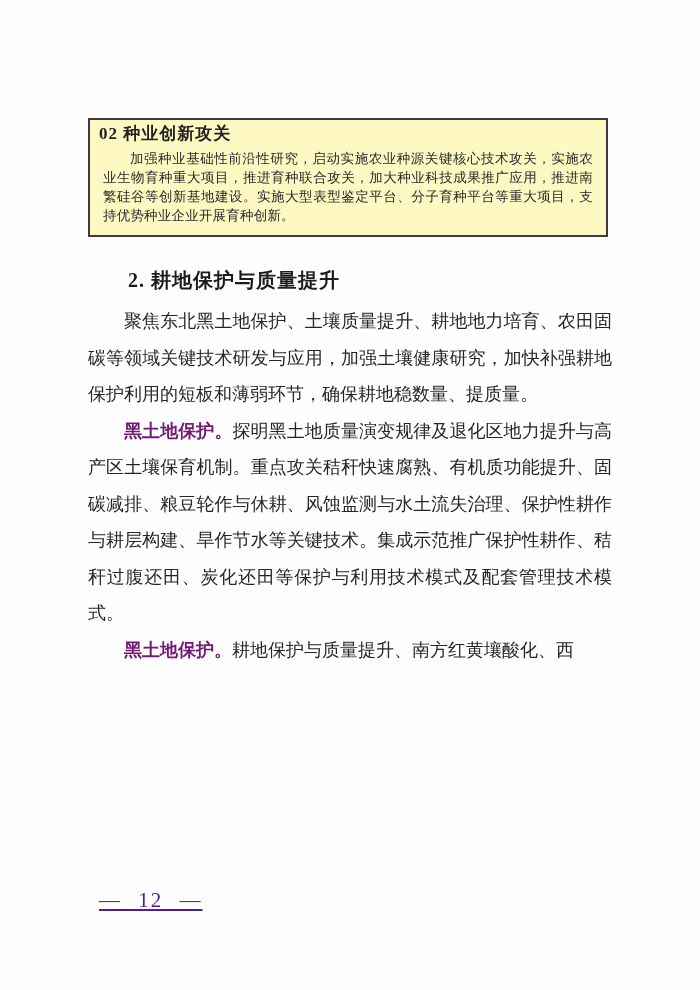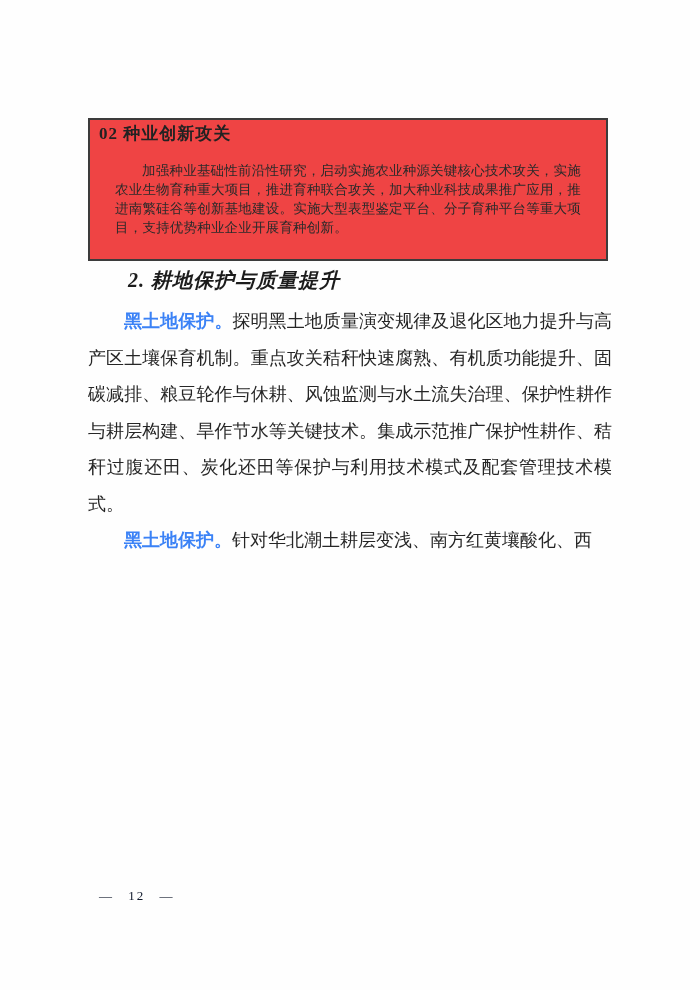--- a/index.html
+++ b/index.html
@@ -21,97 +21,98 @@
       overflow: hidden;
     }
     .callout-box {
       position: absolute;
       left: 88px;
       top: 118px;
       width: 520px;
       box-sizing: border-box;
       border: 2px solid #3c3c3c;
       padding: 3px 9px 6px 9px;
-      background: #ef4444;
+      background: #fef9c3;
     }
     .box-title {
       font-weight: bold;
       font-size: 17px;
       line-height: 22px;
       letter-spacing: 1px;
       color: #222222;
     }
     .box-body {
-      margin: 16px;
+      margin: 4px;
       font-size: 13.5px;
       line-height: 19px;
       text-indent: 2em;
       text-align: justify;
       letter-spacing: 0.2px;
       color: #2a2a2a;
     }
     .section-heading {
       position: absolute;
       left: 88px;
       top: 266px;
       width: 524px;
       margin: 0;
       font-size: 20px;
       line-height: 28px;
       font-weight: bold;
       text-indent: 2em;
       letter-spacing: 1px;
       color: #1c1c1c;
-      font-style: italic;
     }
     .body-text {
       position: absolute;
       left: 88px;
       top: 303px;
       width: 524px;
       font-size: 18px;
       line-height: 36.5px;
       text-align: justify;
       color: #262626;
     }
     .para {
       margin: 0;
       text-indent: 2em;
     }
     .para .lead {
       font-weight: bold;
-      color: #3b82f6;
+      color: #701a75;
     }
     .footer {
       position: absolute;
       left: 99px;
       top: 888px;
-      font-size: 13px;
+      font-size: 21px;
       letter-spacing: 2px;
       word-spacing: 9px;
-      color: #0f172a;
+      color: #4c1d95;
+      text-decoration: underline;
     }
   </style>
 </head>
 <body>
 
 <div class="page">
 
   <div class="callout-box">
     <div class="box-title">02 种业创新攻关</div>
     <p class="box-body">加强种业基础性前沿性研究，启动实施农业种源关键核心技术攻关，实施农业生物育种重大项目，推进育种联合攻关，加大种业科技成果推广应用，推进南繁硅谷等创新基地建设。实施大型表型鉴定平台、分子育种平台等重大项目，支持优势种业企业开展育种创新。</p>
   </div>
 
   <h2 class="section-heading">2. 耕地保护与质量提升</h2>
 
   <div class="body-text">
+    <p class="para"><b class="lead"></b><span>聚焦东北黑土地保护、土壤质量提升、耕地地力培育、农田固碳等领域关键技术研发与应用，加强土壤健康研究，加快补强耕地保护利用的短板和薄弱环节，确保耕地稳数量、提质量。</span></p>
 
     <p class="para"><b class="lead">黑土地保护。</b><span>探明黑土地质量演变规律及退化区地力提升与高产区土壤保育机制。重点攻关秸秆快速腐熟、有机质功能提升、固碳减排、粮豆轮作与休耕、风蚀监测与水土流失治理、保护性耕作与耕层构建、旱作节水等关键技术。集成示范推广保护性耕作、秸秆过腹还田、炭化还田等保护与利用技术模式及配套管理技术模式。</span></p>
 
 
-    <p class="para"><b class="lead">黑土地保护。</b><span>针对华北潮土耕层变浅、南方红黄壤酸化、西</span></p>
+    <p class="para"><b class="lead">黑土地保护。</b><span>耕地保护与质量提升、南方红黄壤酸化、西</span></p>
   </div>
 
   <div class="footer">
     <span>— 12 —</span>
   </div>
 
 </div>
 
 </body></html>

